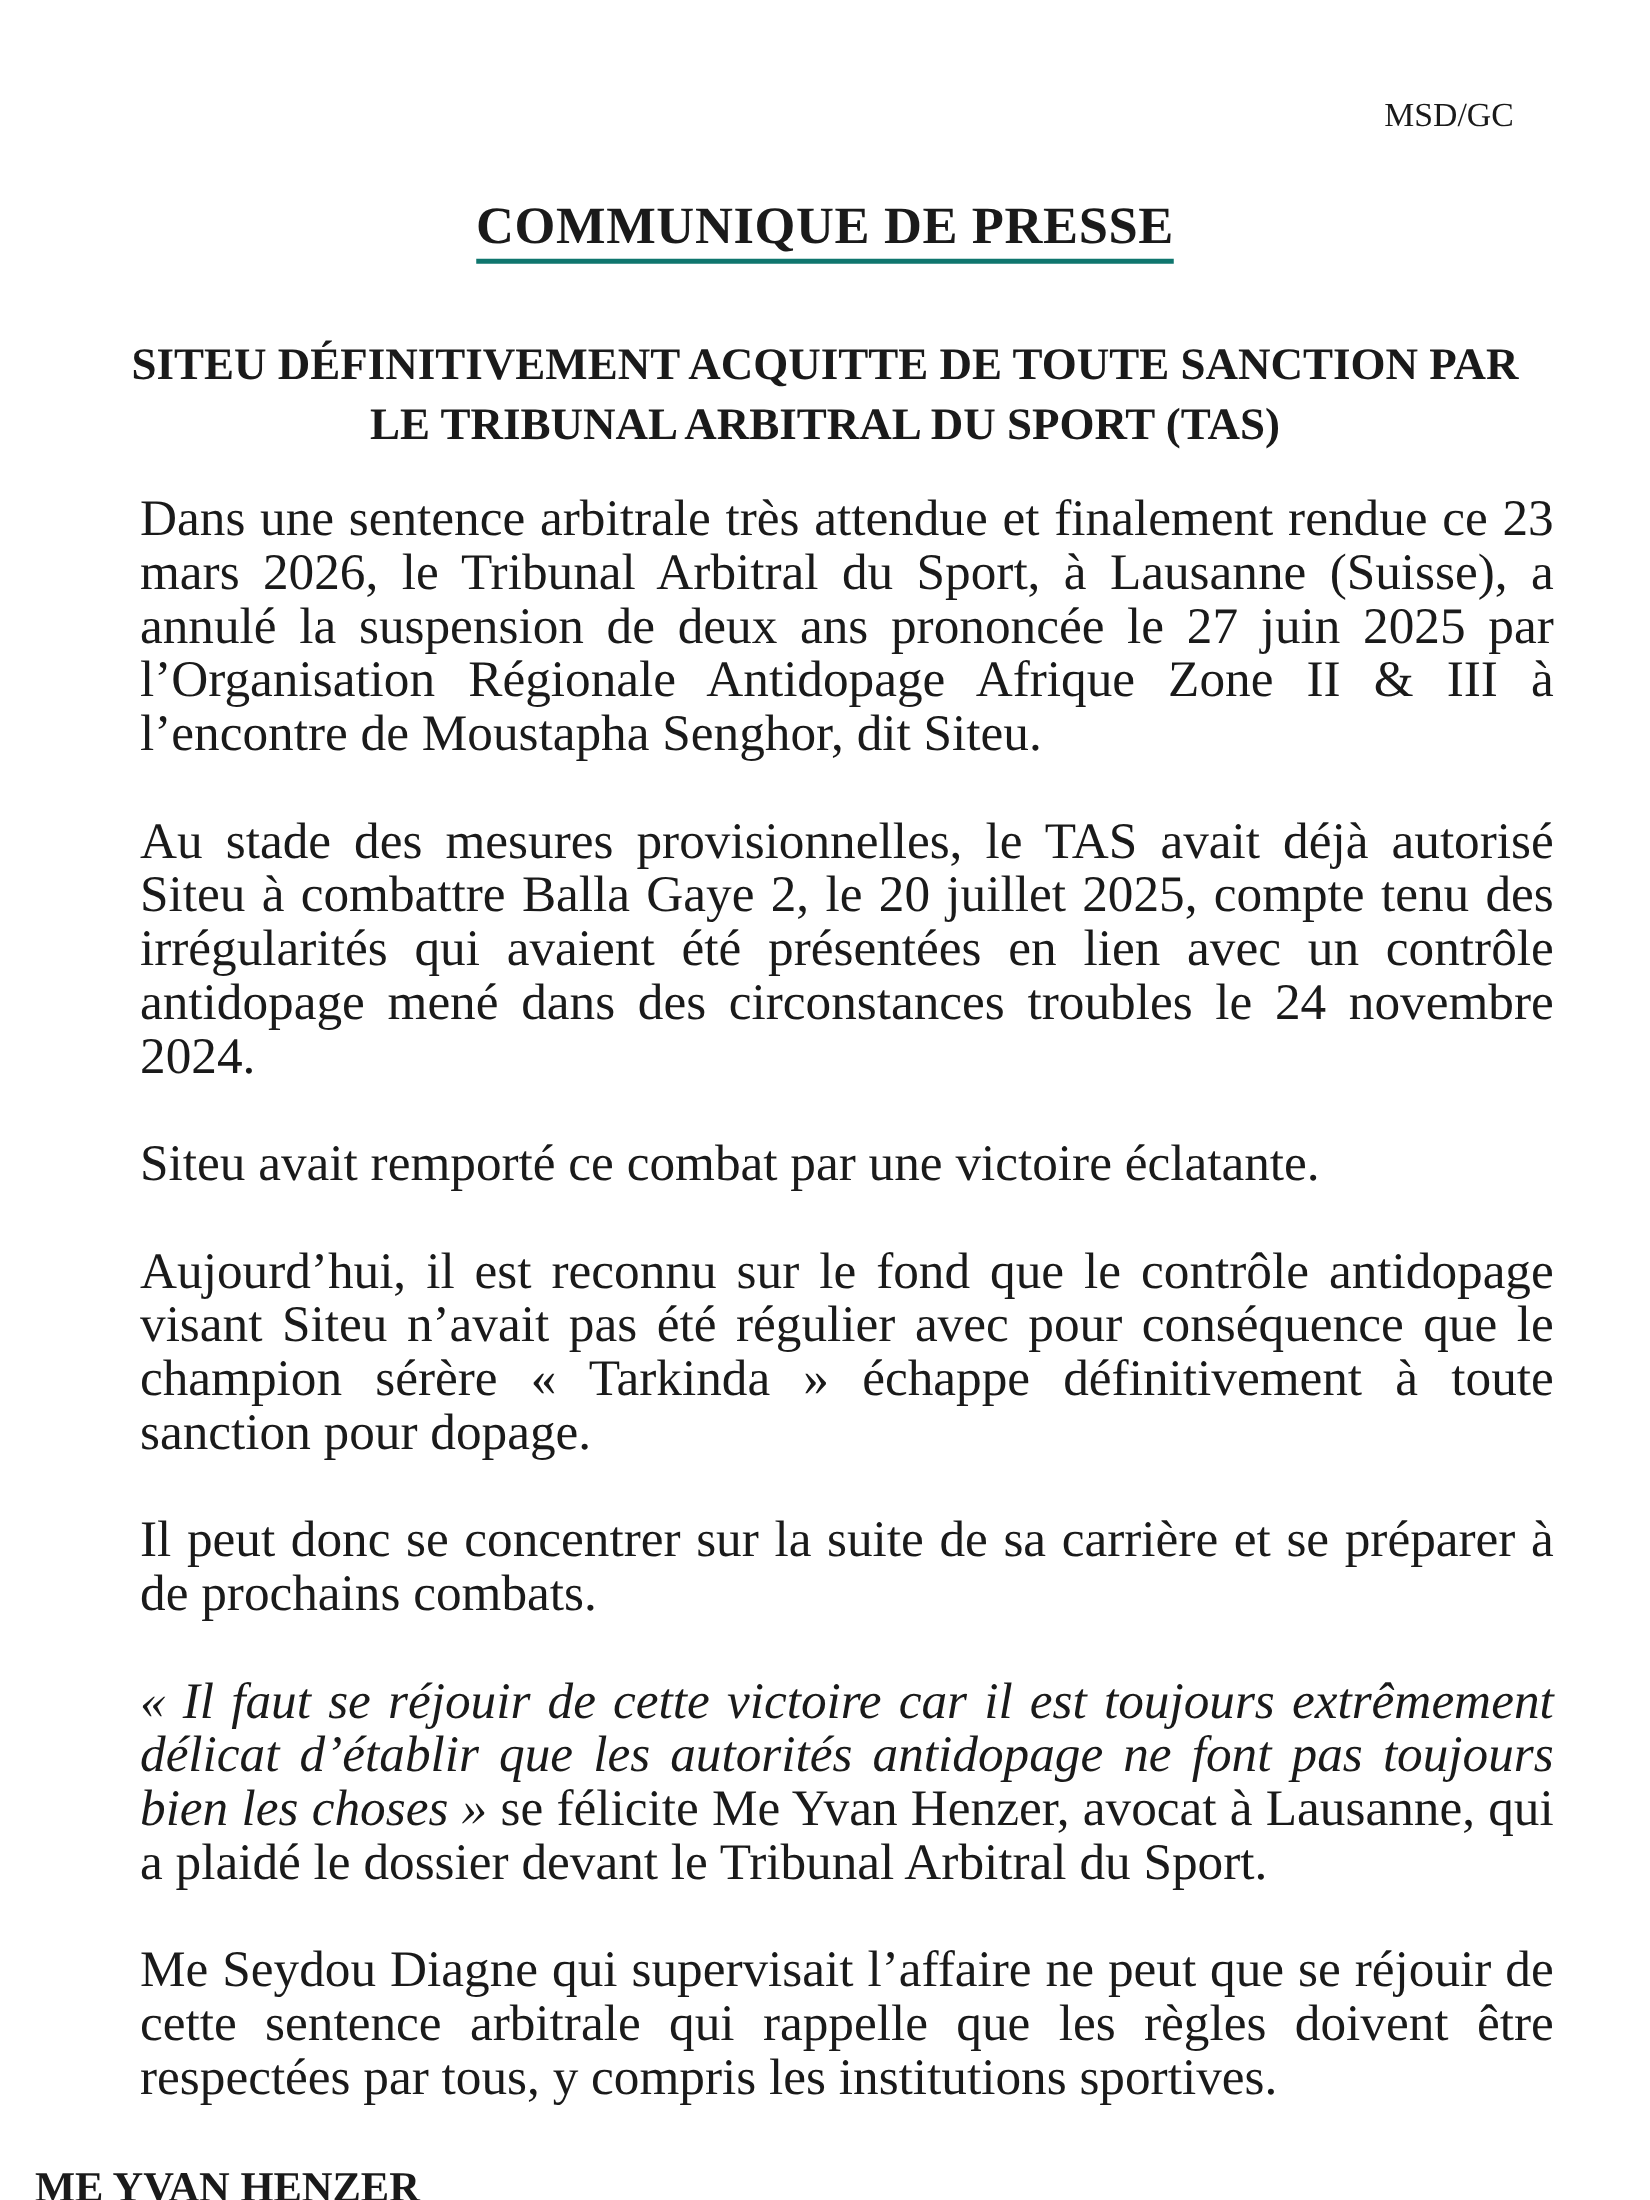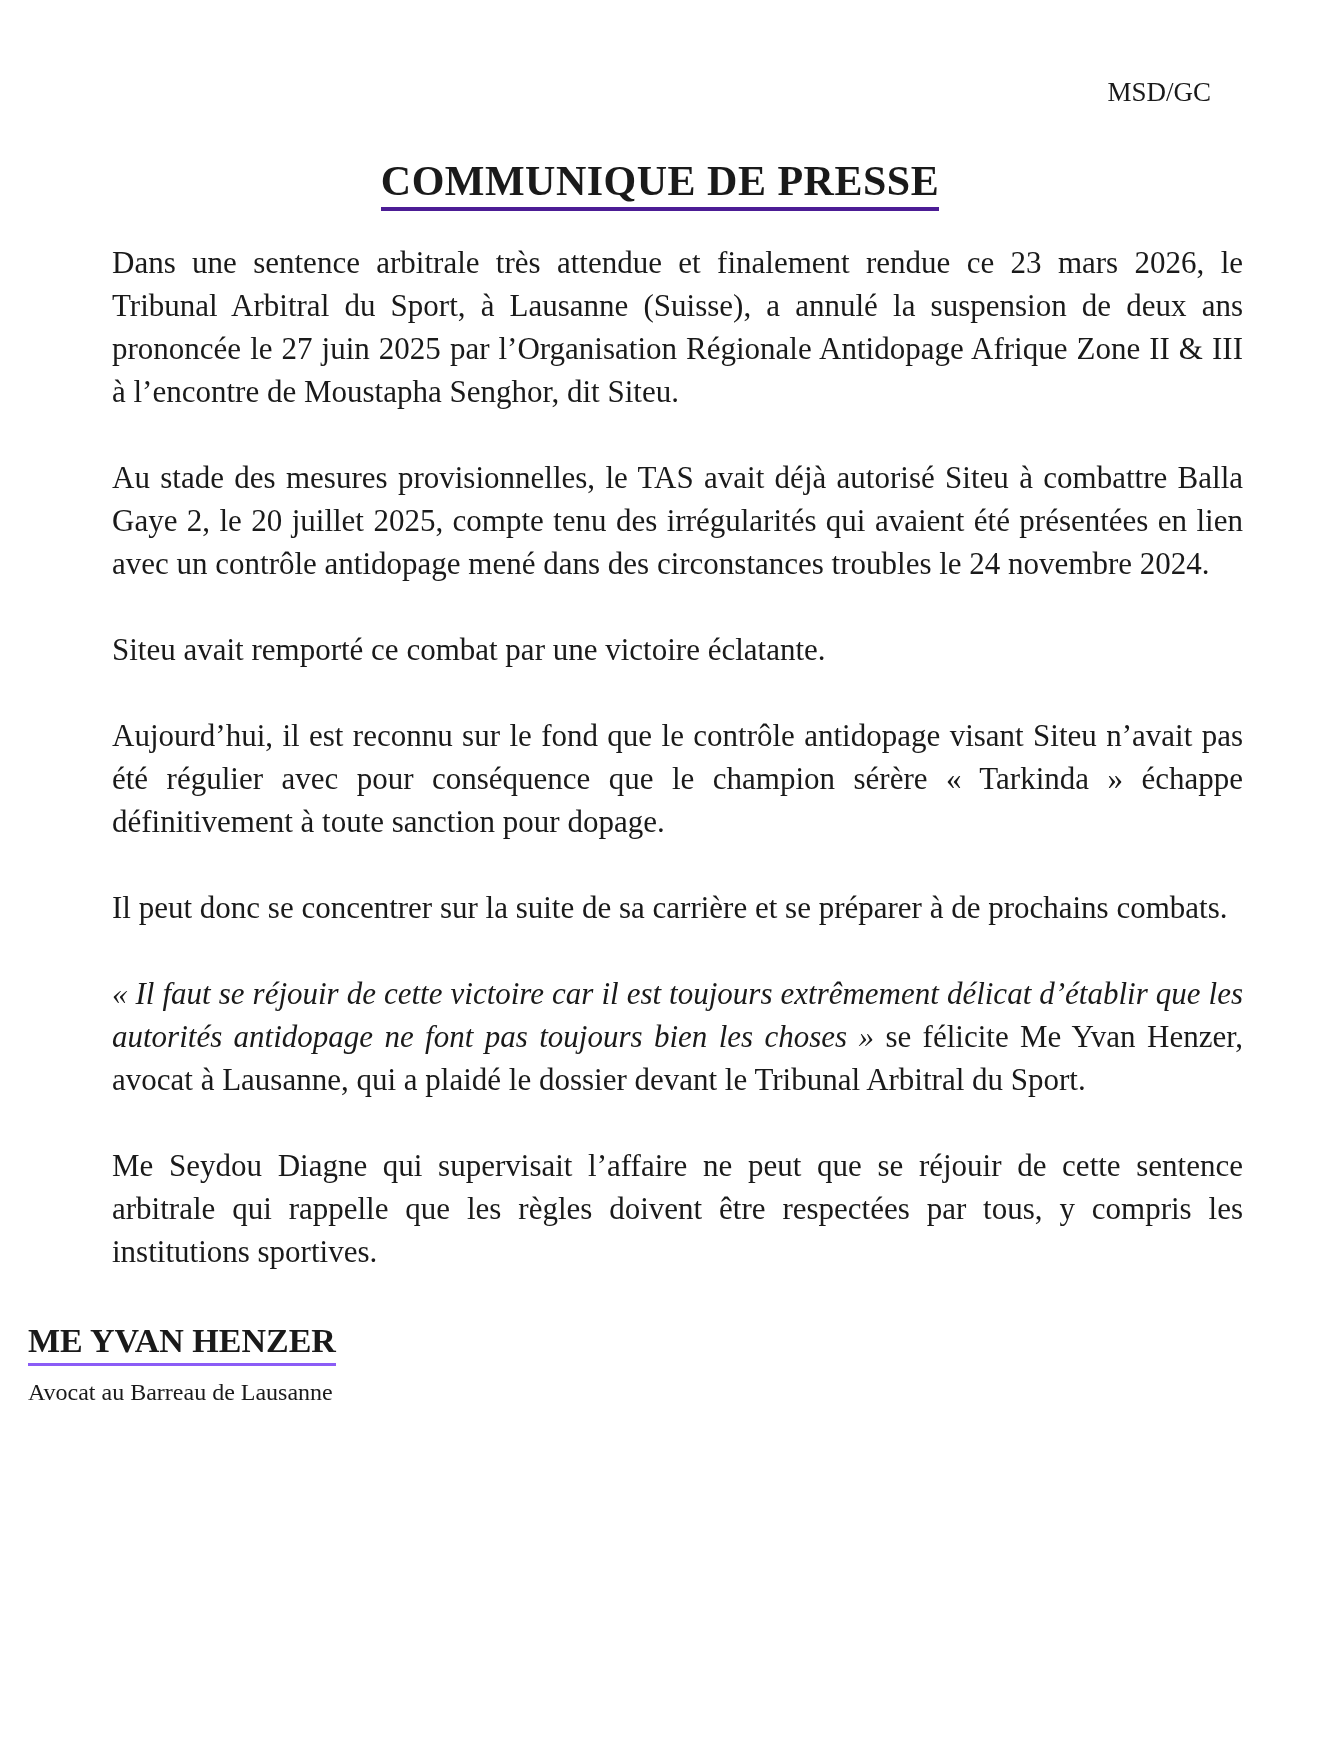--- a/index.html
+++ b/index.html
@@ -21,35 +21,35 @@
   .title {
     margin-top: 50px;
     text-align: center;
     font-size: 42px;
     line-height: 46px;
     font-weight: bold;
     letter-spacing: 0.5px;
   }
   .title .underline {
     display: inline-block;
-    border-bottom: 4px solid #4c1d95;
+    border-bottom: 4px solid #0f766e;
     padding-bottom: 3px;
   }
   .subtitle {
     margin-top: 56px;
     text-align: center;
     font-size: 36px;
     line-height: 48px;
     font-weight: bold;
   }
   .content {
     margin: 30px 77px 0 112px;
   }
   .content p {
-    font-size: 31px;
+    font-size: 41px;
     line-height: 43px;
     text-align: justify;
     margin-bottom: 43px;
   }
   .content p:last-child { margin-bottom: 0; }
   .quote-italic { font-style: italic; }
   .signatures {
     display: flex;
     margin-top: 48px;
   }
@@ -71,20 +71,24 @@
 </style>
 </head>
 <body>
 
 <div class="page">
 
   <div class="ref">MSD/GC</div>
 
   <h1 class="title"><span class="underline">COMMUNIQUE DE PRESSE</span></h1>
 
+  <h2 class="subtitle">
+    <div>SITEU DÉFINITIVEMENT ACQUITTE DE TOUTE SANCTION PAR</div>
+    <div>LE TRIBUNAL ARBITRAL DU SPORT (TAS)</div>
+  </h2>
 
   <div class="content">
     <p>Dans une sentence arbitrale très attendue et finalement rendue ce 23 mars 2026, le Tribunal Arbitral du Sport, à Lausanne (Suisse), a annulé la suspension de deux ans prononcée le 27 juin 2025 par l’Organisation Régionale Antidopage Afrique Zone II &amp; III à l’encontre de Moustapha Senghor, dit Siteu.</p>
     <p>Au stade des mesures provisionnelles, le TAS avait déjà autorisé Siteu à combattre Balla Gaye 2, le 20 juillet 2025, compte tenu des irrégularités qui avaient été présentées en lien avec un contrôle antidopage mené dans des circonstances troubles le 24 novembre 2024.</p>
     <p>Siteu avait remporté ce combat par une victoire éclatante.</p>
     <p>Aujourd’hui, il est reconnu sur le fond que le contrôle antidopage visant Siteu n’avait pas été régulier avec pour conséquence que le champion sérère « Tarkinda » échappe définitivement à toute sanction pour dopage.</p>
     <p>Il peut donc se concentrer sur la suite de sa carrière et se préparer à de prochains combats.</p>
     <p class="quote"><span class="quote-italic">« Il faut se réjouir de cette victoire car il est toujours extrêmement délicat d’établir que les autorités antidopage ne font pas toujours bien les choses »</span><span> se félicite Me Yvan Henzer, avocat à Lausanne, qui a plaidé le dossier devant le Tribunal Arbitral du Sport.</span></p>
     <p>Me Seydou Diagne qui supervisait l’affaire ne peut que se réjouir de cette sentence arbitrale qui rappelle que les règles doivent être respectées par tous, y compris les institutions sportives.</p>
   </div>

